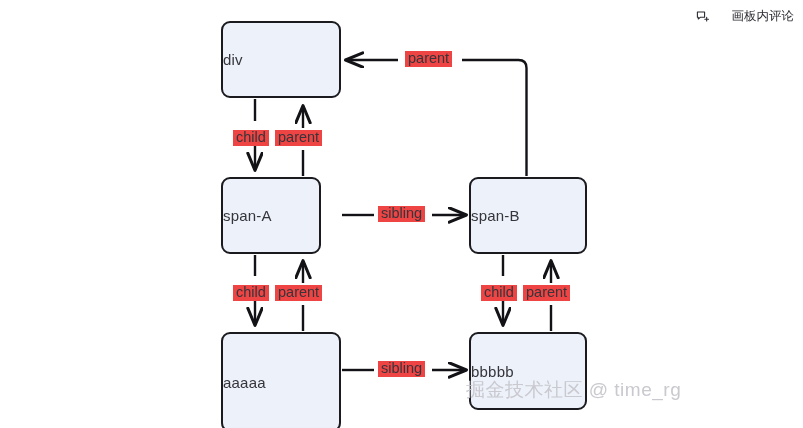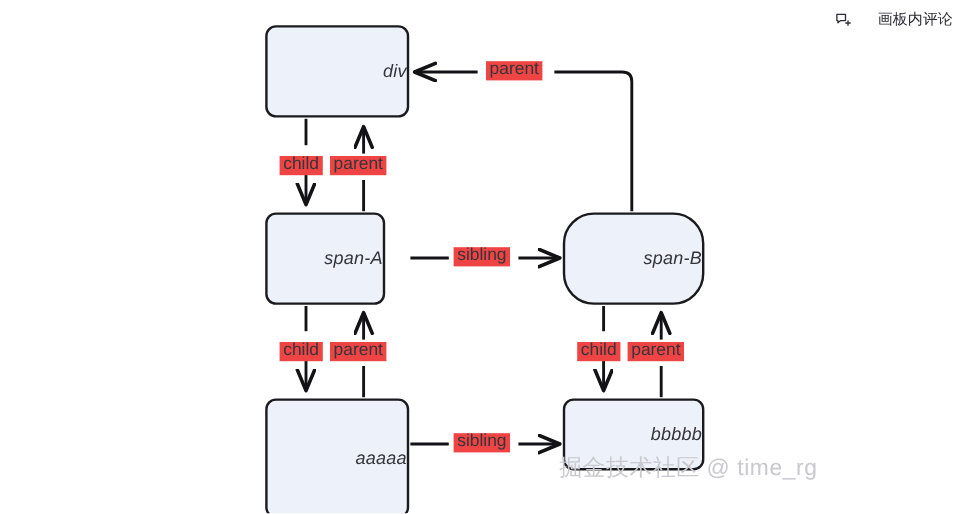--- a/index.html
+++ b/index.html
@@ -18,27 +18,26 @@
     overflow: hidden;
   }
   .node {
     position: absolute;
     box-sizing: border-box;
     background: #edf1fa;
     border: 2.5px solid #1b1b1f;
     border-radius: 9px;
     display: flex;
     align-items: center;
-    justify-content: flex-end;
+    justify-content: flex-start;
     color: #35353b;
     font-size: 15px;
     font-family: "Liberation Sans", "DejaVu Sans", sans-serif;
     letter-spacing: 0.2px;
     z-index: 3;
-    font-style: italic;
   }
   .edge-label {
     position: absolute;
     color: #35353b;
     font-size: 14.5px;
     font-family: "Liberation Sans", "DejaVu Sans", sans-serif;
     background: #ef4444;
     padding: 0 3px;
     white-space: nowrap;
     z-index: 4;
@@ -156,29 +155,29 @@
   </svg>
 
   <div class="node" style="left:221px; top:21px; width:120px; height:77px;">
     <span>div</span>
   </div>
 
   <div class="node" style="left:221px; top:177px; width:100px; height:77px;">
     <span>span-A</span>
   </div>
 
-  <div class="node" style="left:469px; top:177px; width:118px; height:77px;border-radius:26px;">
+  <div class="node" style="left:469px; top:177px; width:118px; height:77px;">
     <span>span-B</span>
   </div>
 
   <div class="node" style="left:221px; top:332px; width:120px; height:100px;">
     <span>aaaaa</span>
   </div>
 
-  <div class="node" style="left:469px; top:332px; width:118px; height:60px;">
+  <div class="node" style="left:469px; top:332px; width:118px; height:78px;">
     <span>bbbbb</span>
   </div>
 
   <div class="edge-label" style="left:233px; top:130px;">child</div>
 
   <div class="edge-label" style="left:275px; top:130px;">parent</div>
 
   <div class="edge-label" style="left:405px; top:51px;">parent</div>
 
   <div class="edge-label" style="left:378px; top:206px;">sibling</div>

